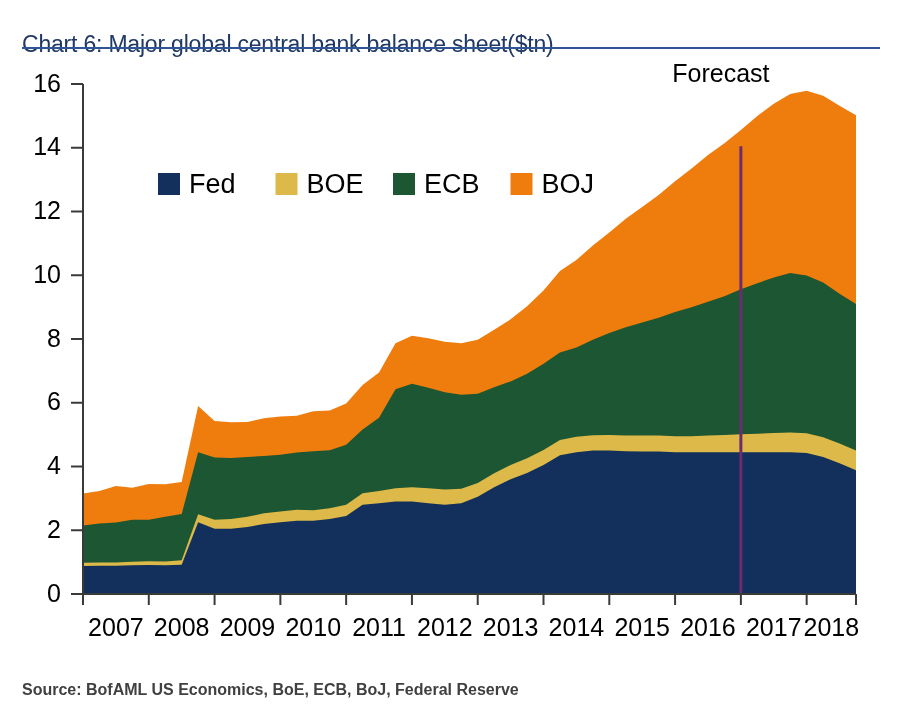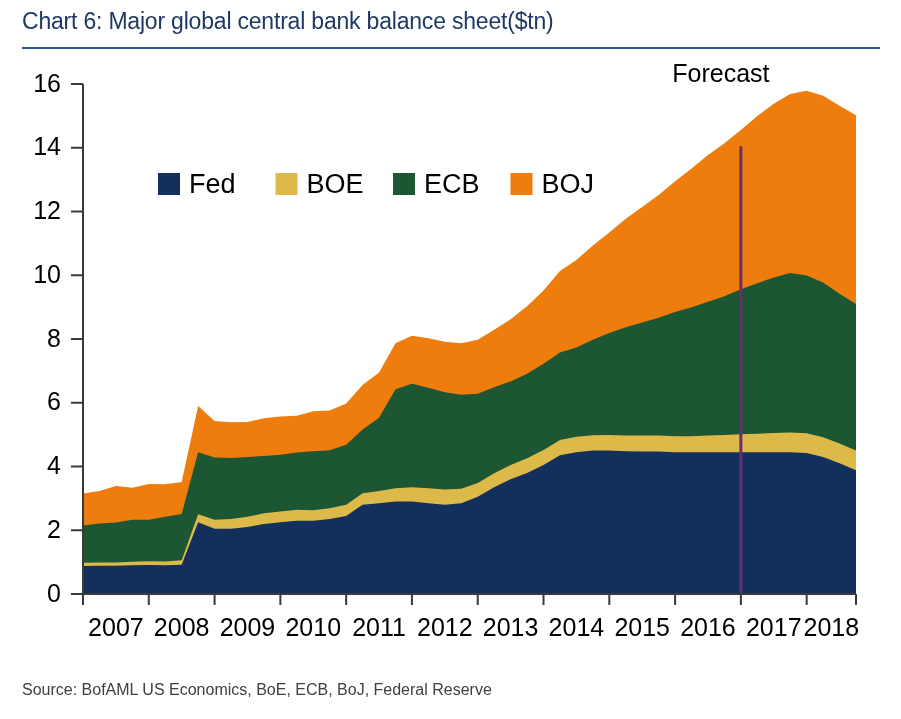--- a/index.html
+++ b/index.html
@@ -16,21 +16,21 @@
     position: relative;
   }
   #page {
     position: relative;
     width: 901px;
     height: 719px;
   }
   .chart-title {
     position: absolute;
     left: 22px;
-    top: 8px;
+    top: 31px;
     font-size: 23px;
     font-family: "Liberation Sans", sans-serif;
     color: #1f3864;
     letter-spacing: -0.2px;
     white-space: nowrap;
     text-align: right;
   }
   .title-rule {
     position: absolute;
     left: 22px;
@@ -39,20 +39,21 @@
     height: 2px;
     background: #2f5597;
   }
   .source-note {
     position: absolute;
     left: 22px;
     top: 681px;
     font-size: 16px;
     color: #404040;
     white-space: nowrap;
+    font-weight: bold;
   }
   #plot-wrap {
     position: absolute;
     left: 0;
     top: 52px;
     width: 901px;
     height: 610px;
   }
   svg { display: block; }
   .axis-line {

